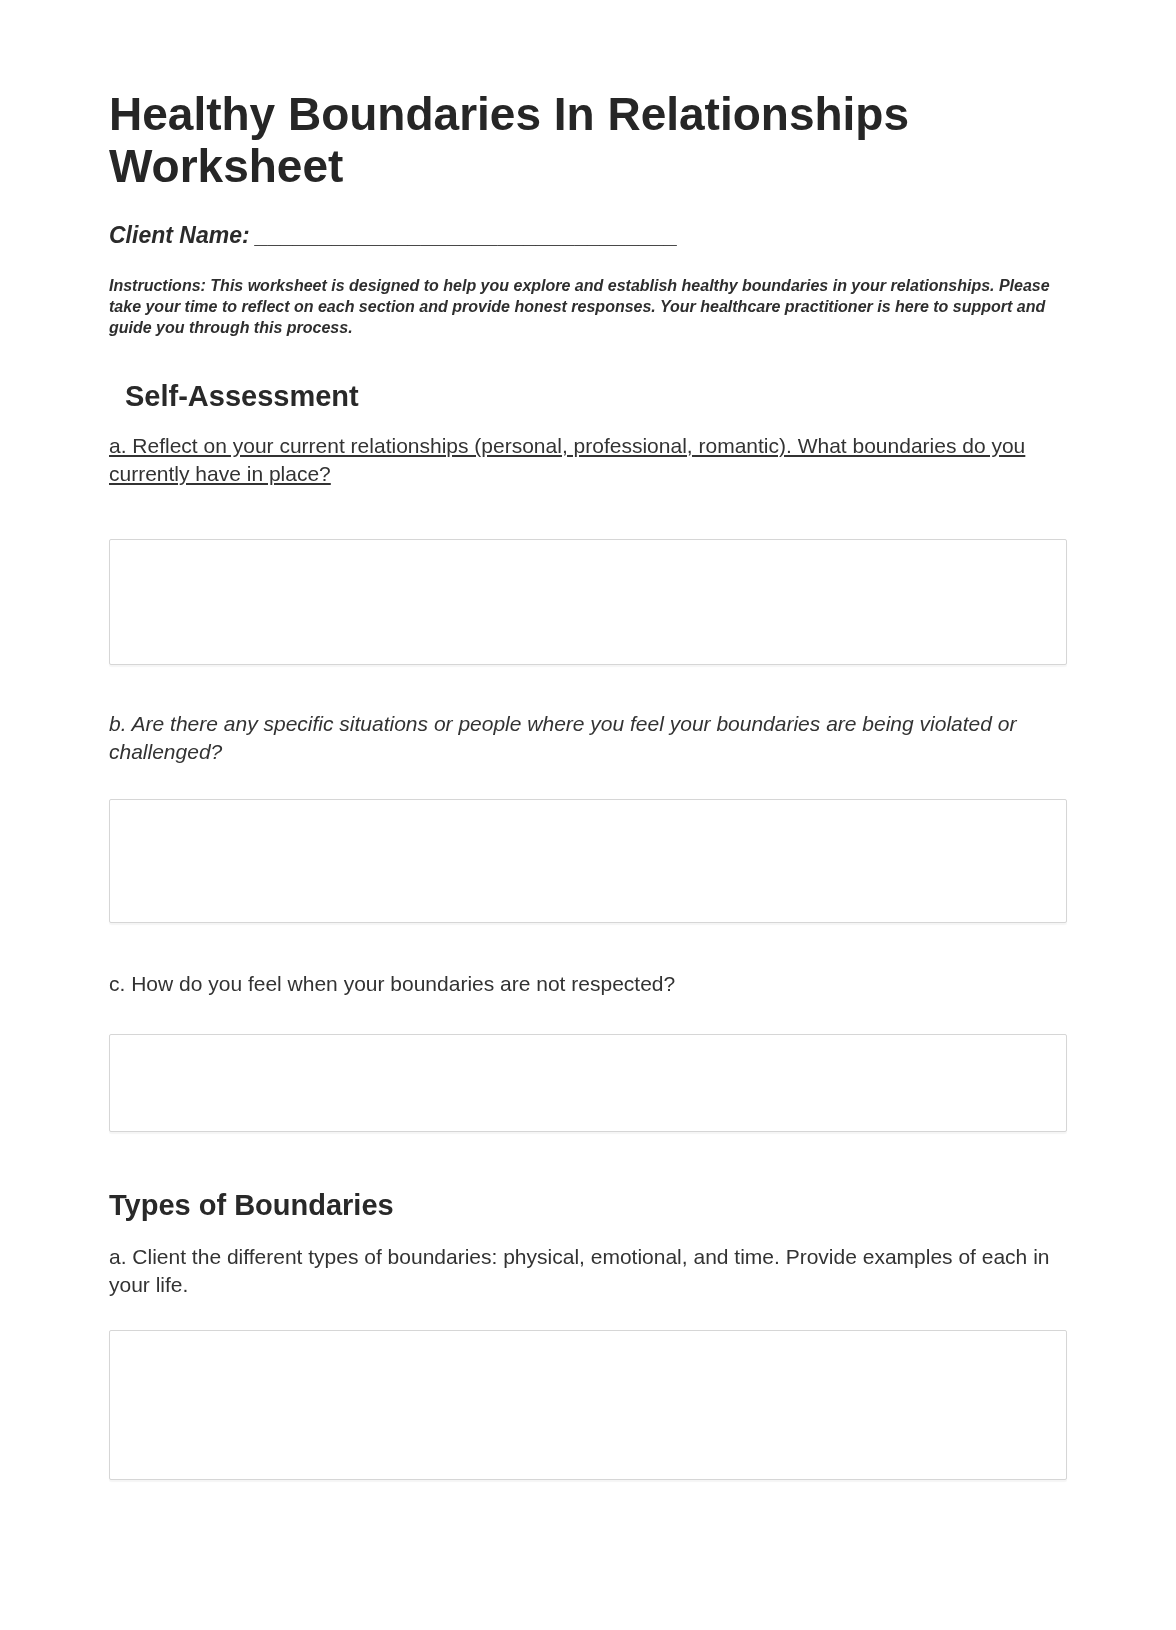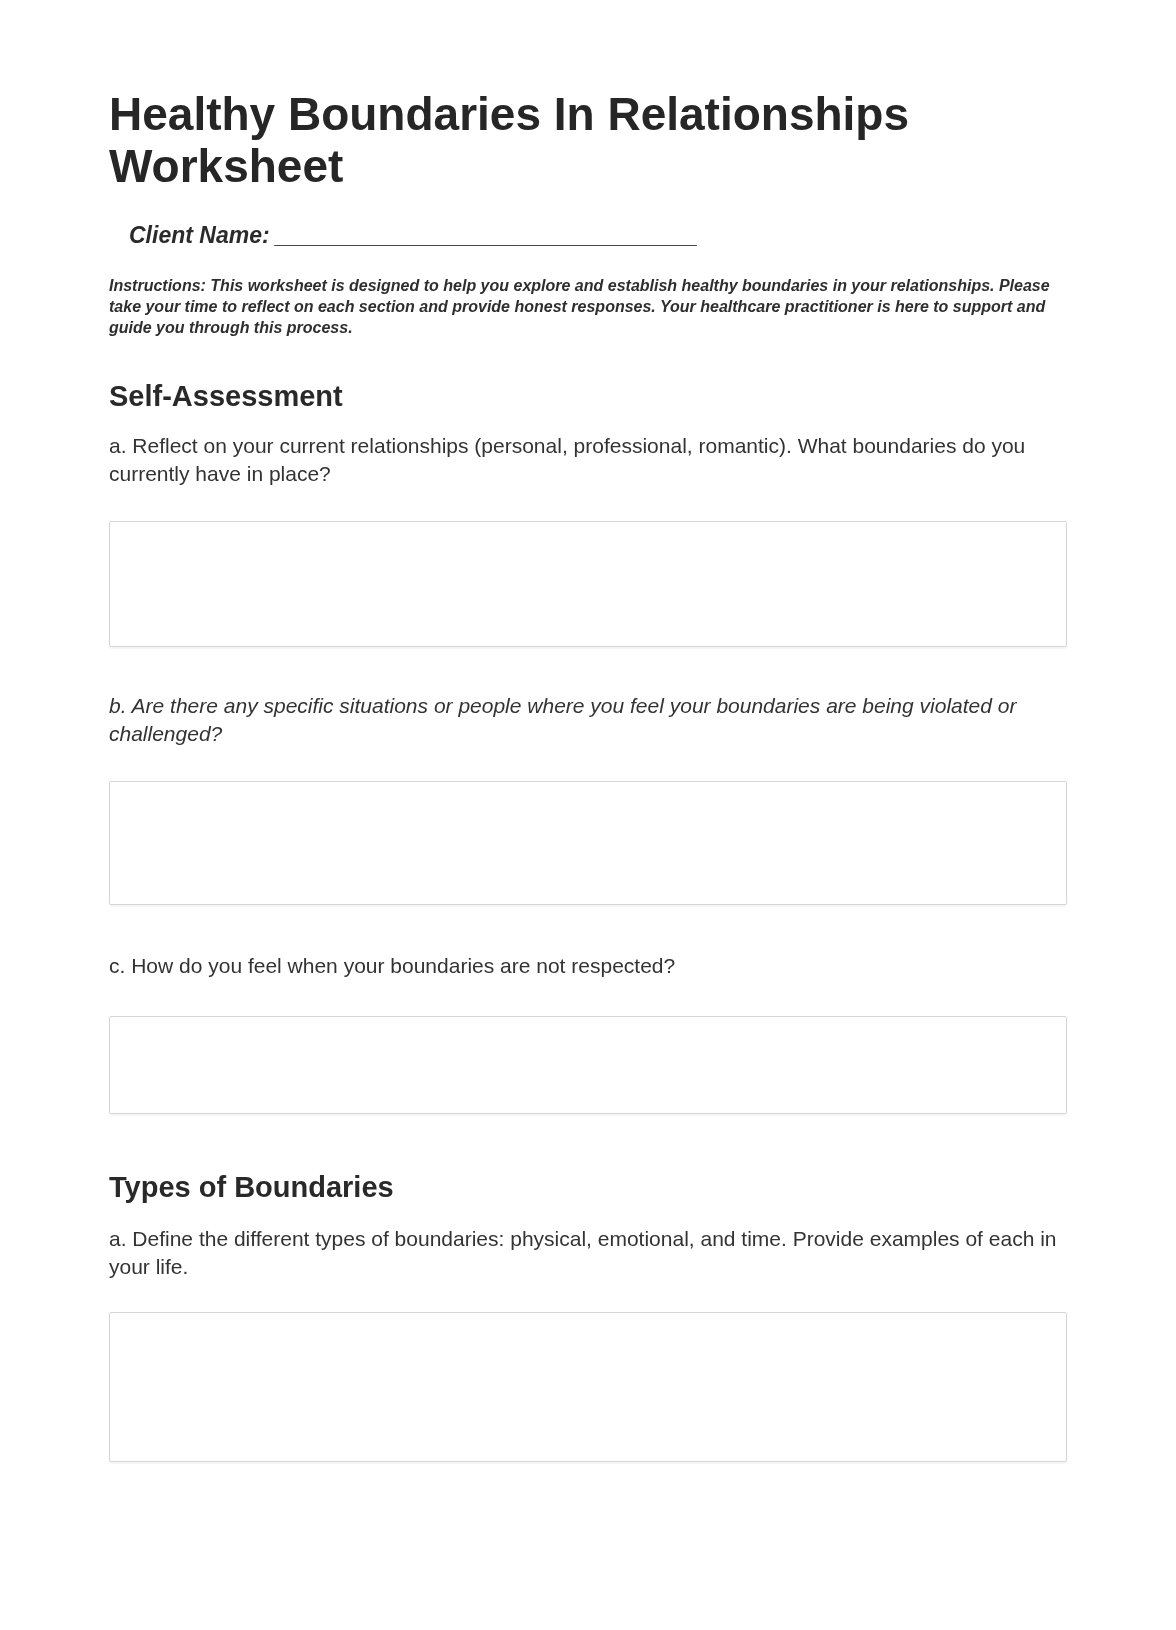--- a/index.html
+++ b/index.html
@@ -33,21 +33,20 @@
     font-weight: bold;
     font-style: italic;
     color: #2b2b2b;
     white-space: nowrap;
   }
   .field-row + .field-row {
     margin-top: 11px;
   }
   .field-label {
     margin-right: 6px;
-    margin-left: 20px;
   }
   .field-blank {
     letter-spacing: 0;
     color: #3a3a3a;
     text-align: center;
   }
   .instructions {
     margin: 25px 0 0 0;
     font-size: 16px;
     line-height: 21px;
@@ -55,32 +54,32 @@
     font-style: italic;
     color: #2e2e2e;
   }
   h2.section-heading {
     font-size: 29px;
     line-height: 32px;
     font-weight: bold;
     color: #292929;
   }
   h2.heading-self {
-    margin: 42px 0 20px 0;
+    margin: 42px 0 20px 16px;
   }
   h2.heading-types {
     margin: 57px 0 22px 0;
   }
   .question {
     margin: 0;
     font-size: 21px;
     line-height: 28px;
     color: #333333;
   }
-  .q-margin-a  { margin-bottom: 33px; }
+  .q-margin-a  { margin-bottom: 51px; text-decoration: underline; }
   .q-margin-b  { margin-bottom: 33px; font-style: italic; }
   .q-margin-c  { margin-bottom: 36px; }
   .q-margin-t1 { margin-bottom: 31px; }
   .answer-box {
     border: 1px solid #d6d6d6;
     border-radius: 2px;
     background: #ffffff;
     box-shadow: 0 2px 1px rgba(0,0,0,0.04);
   }
   .box-1 { height: 124px; margin-bottom: 45px; }
@@ -109,16 +108,16 @@
   <div class="answer-box box-1"></div>
 
   <p class="question q-margin-b">b. Are there any specific situations or people where you feel your boundaries are being violated or challenged?</p>
   <div class="answer-box box-2"></div>
 
   <p class="question q-margin-c">c. How do you feel when your boundaries are not respected?</p>
   <div class="answer-box box-3"></div>
 
   <h2 class="section-heading heading-types">Types of Boundaries</h2>
 
-  <p class="question q-margin-t1">a. Define the different types of boundaries: physical, emotional, and time. Provide examples of each in your life.</p>
+  <p class="question q-margin-t1">a. Client the different types of boundaries: physical, emotional, and time. Provide examples of each in your life.</p>
   <div class="answer-box box-4"></div>
 
 </div>
 
 </body></html>

